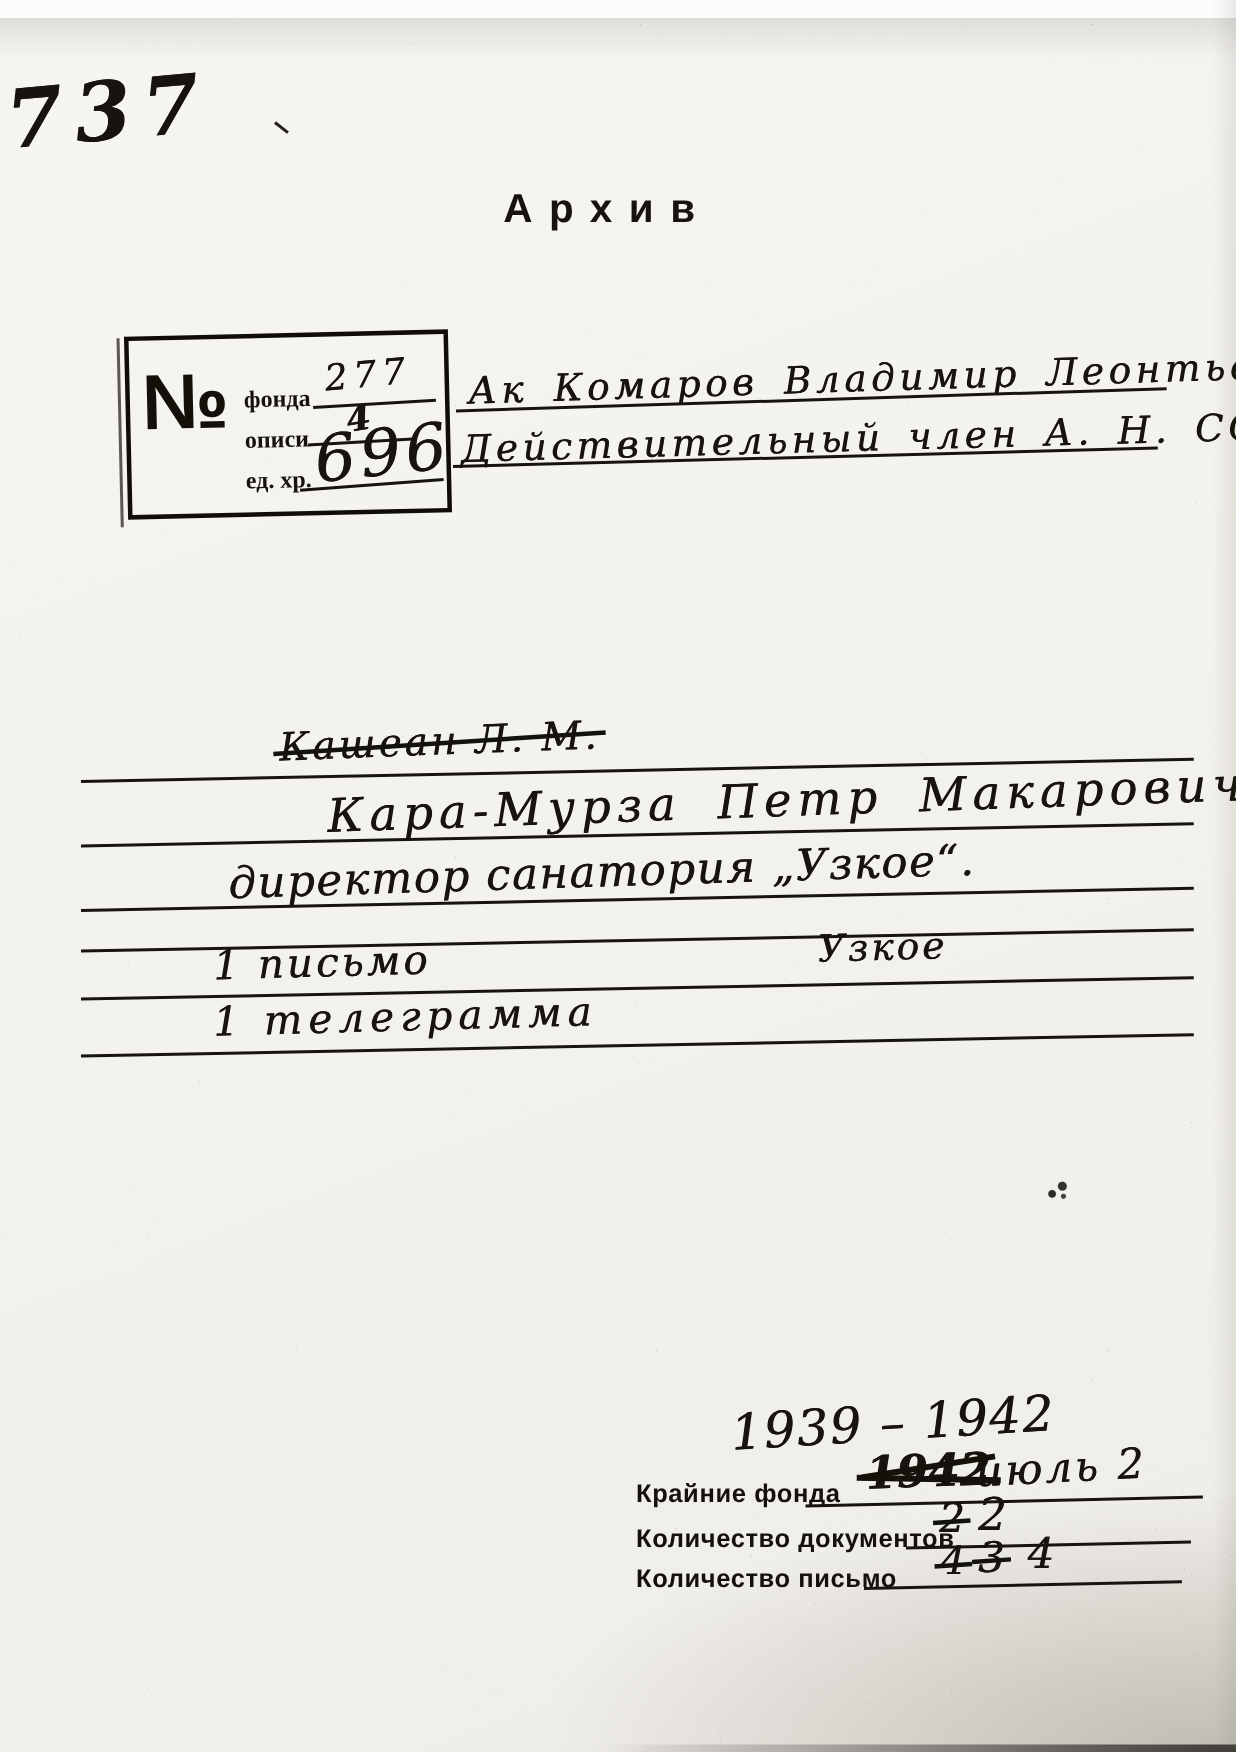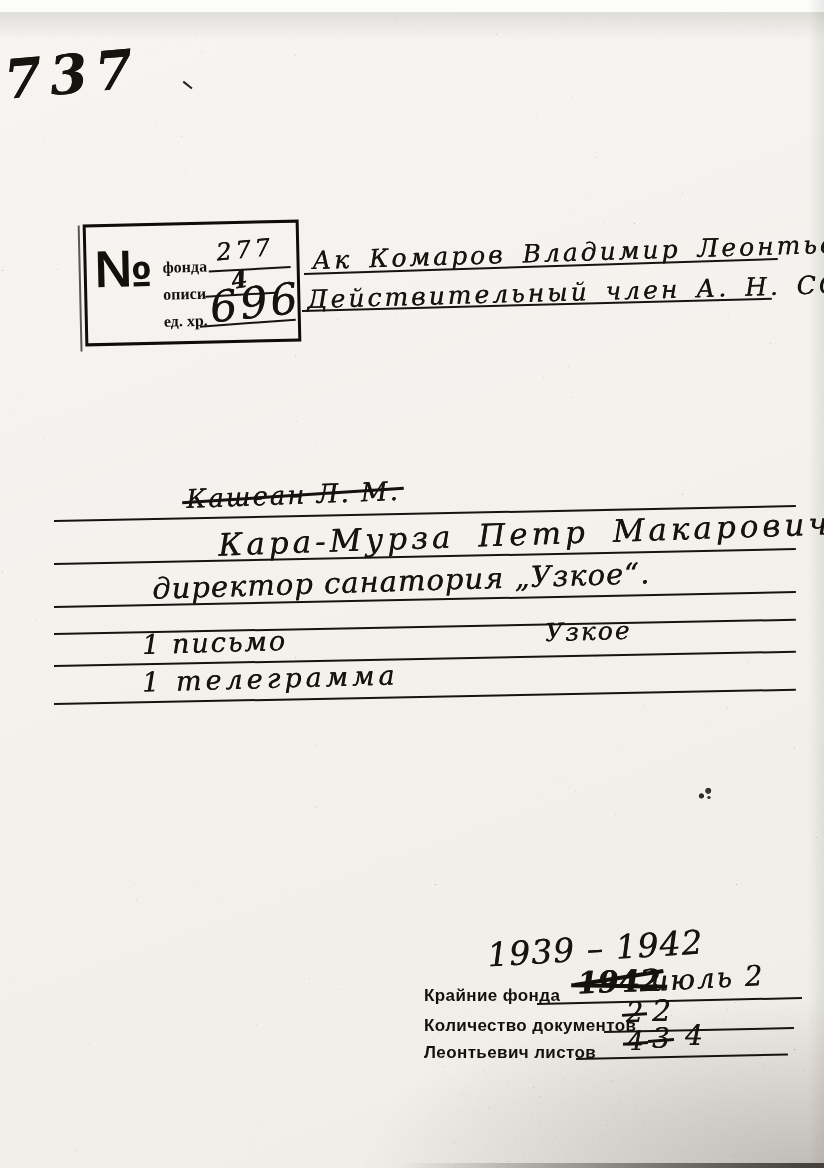--- a/index.html
+++ b/index.html
@@ -109,20 +109,21 @@
 
   <div class="abs top-strip"></div>
   <div class="abs top-band"></div>
   <div class="abs bottom-shade"></div>
   <div class="abs bottom-line"></div>
   <div class="abs right-shade"></div>
 
   <div class="abs hw corner">737</div>
   <div class="abs stray-dash"></div>
 
+  <div class="abs subtitle">Архив</div>
 
   <div class="abs stamp">
     <span class="no">№</span>
     <span class="lbl l-fonda">фонда</span>
     <span class="abs hw v-fonda">277</span>
     <div class="rule thin u-fonda"></div>
     <span class="lbl l-opisi">описи</span>
     <span class="abs hw v-opisi">4</span>
     <div class="rule thin u-opisi"></div>
     <span class="lbl l-edhr">ед. хр.</span>
@@ -162,21 +163,21 @@
   </div>
   <div class="abs hw f-dates-val">июль 2</div>
 
   <span class="flbl f-docs-lbl">Количество документов</span>
   <div class="rule thin f-docs-line"></div>
   <div class="abs hw f-docs-crossed">
     <span class="strike">2</span>
   </div>
   <div class="abs hw f-docs-val">2</div>
 
-  <span class="flbl f-sheets-lbl">Леонтьевич листов</span>
+  <span class="flbl f-sheets-lbl">Количество письмо</span>
   <div class="rule thin f-sheets-line"></div>
   <div class="abs hw f-sheets-crossed-a">
     <span class="strike">4</span>
   </div>
   <div class="abs hw f-sheets-crossed-b">
     <span class="strike">3</span>
   </div>
   <div class="abs hw f-sheets-val">4</div>
 
 </div>

